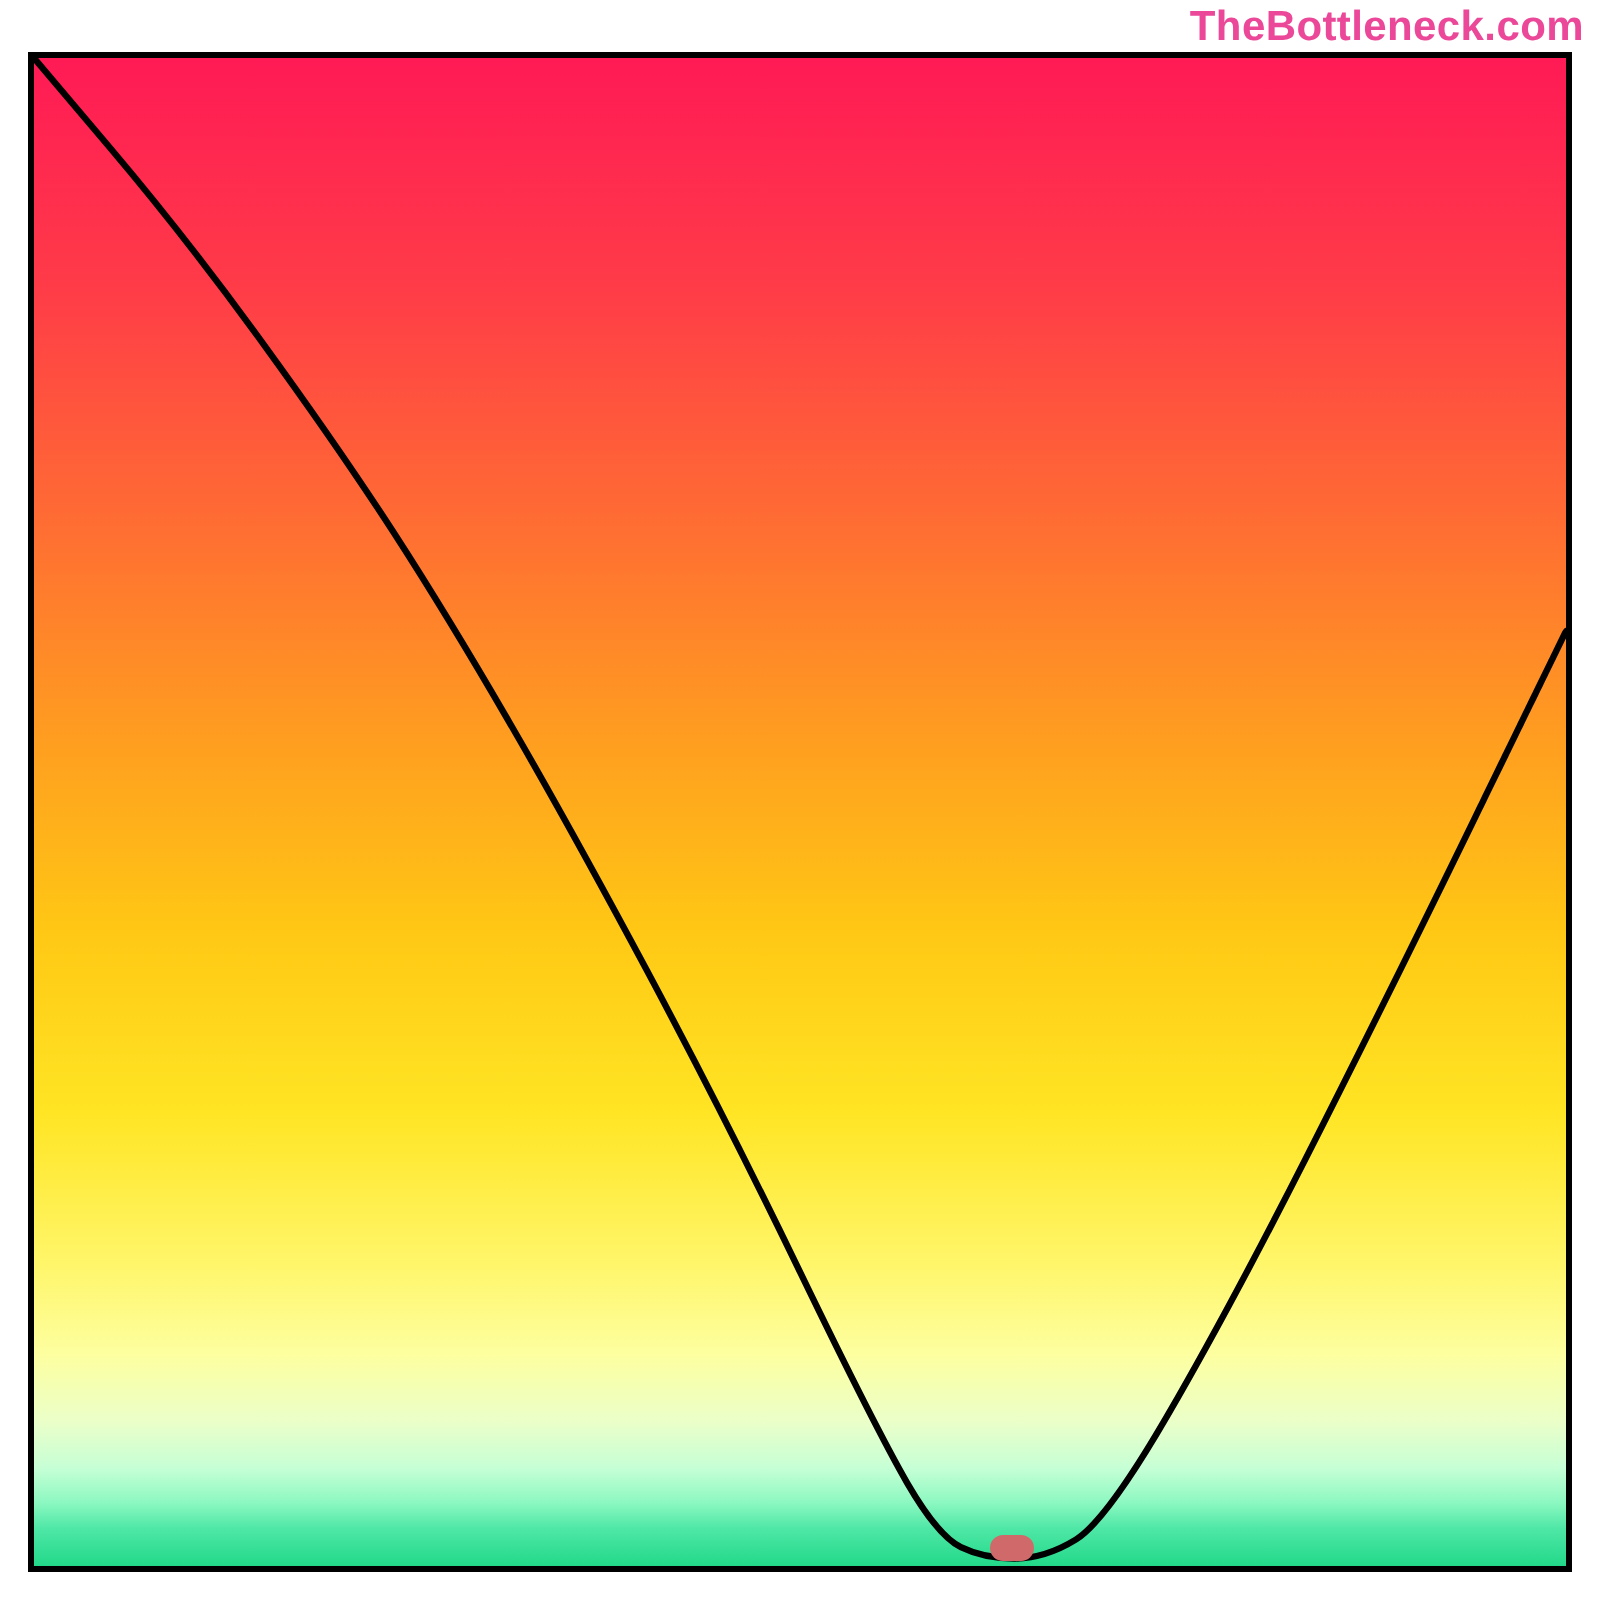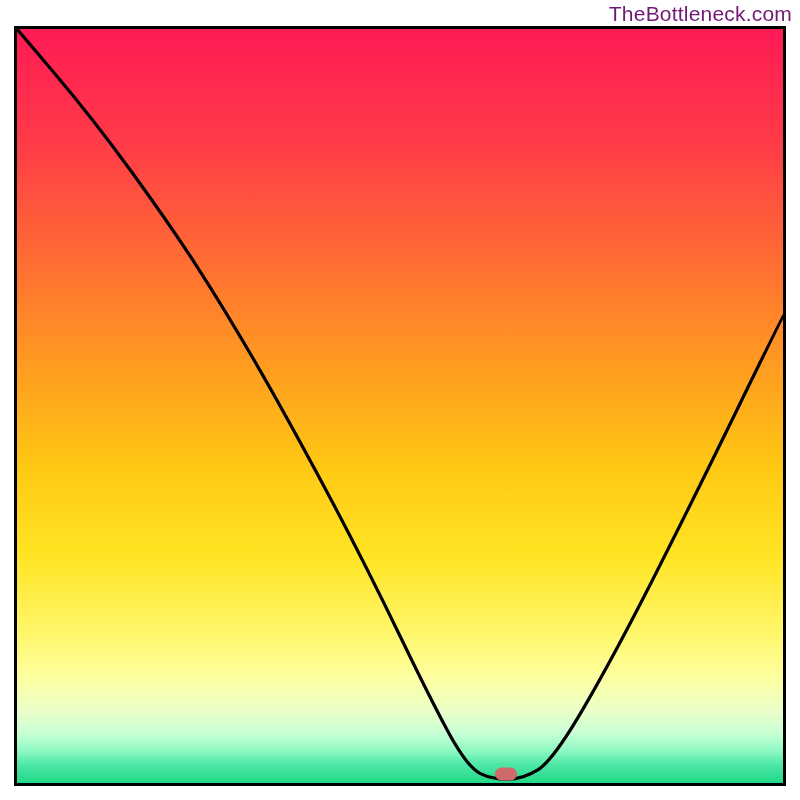--- a/index.html
+++ b/index.html
@@ -13,22 +13,22 @@
   .container {
     position: relative;
     width: 800px;
     height: 800px;
   }
   .attribution {
     position: absolute;
     top: 2px;
     right: 8px;
     font-size: 21px;
-    font-weight: normal;
-    color: #701a75;
+    font-weight: bold;
+    color: #ec4899;
     letter-spacing: 0.2px;
   }
   .plot-frame {
     position: absolute;
     left: 14px;
     top: 26px;
     width: 772px;
     height: 760px;
     border: 3px solid #000;
     box-sizing: border-box;

